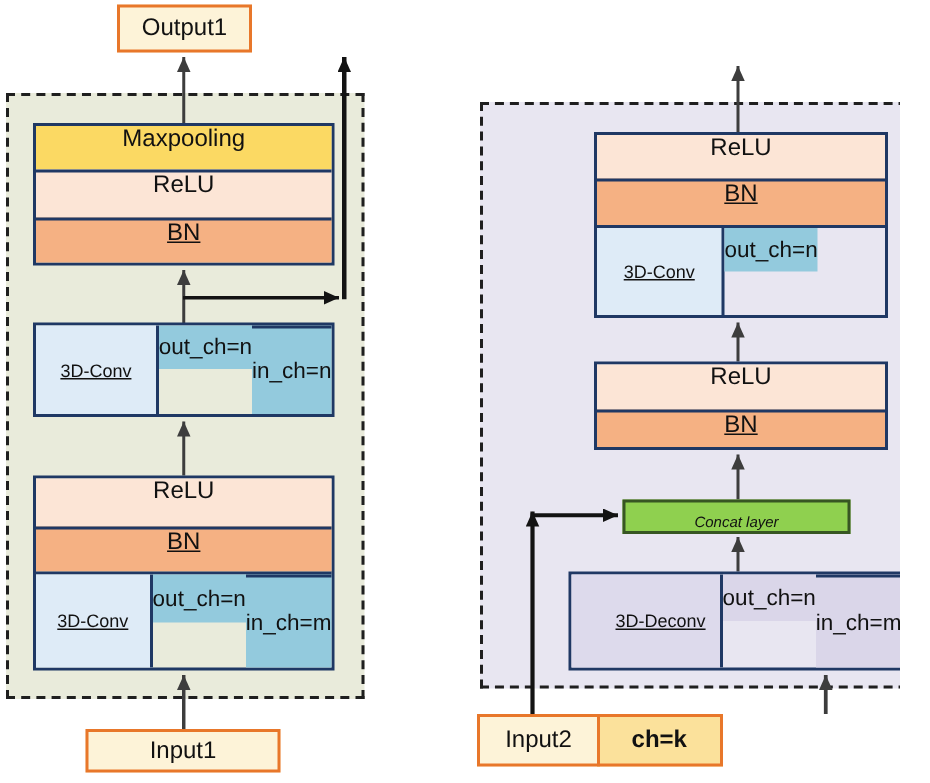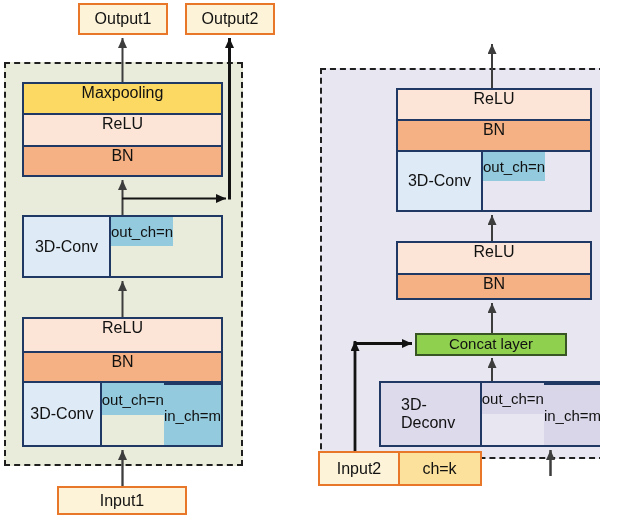--- a/index.html
+++ b/index.html
@@ -14,42 +14,42 @@
   .panel-left{background:var(--left_bg,#E9EBDB);}
   .panel-right{background:var(--right_bg,#E8E6F1);}
 
   
   .group{border:2px solid var(--navy,#1F3864); display:flex; flex-direction:column;}
   .grow{display:flex; justify-content:center; font-size:16px;}
   .grow + .grow{border-top:2px solid var(--navy,#1F3864);}
   .fill{flex:1;}
   .c-gold{background:var(--gold,#FBD963);}
   .c-peach{background:var(--peach,#FCE5D6);}
-  .c-salmon{background:var(--salmon,#F5B183);}
+  .c-salmon{background:var(--salmon,#F5B183);text-decoration:underline;}
 
   
   .convblk{border:2px solid var(--navy,#1F3864); display:flex; flex-direction:row;}
   .conv-label{display:flex; align-items:center; justify-content:center;
-    border-right:2px solid var(--navy,#1F3864); font-size:16px;}
+    border-right:2px solid var(--navy,#1F3864); font-size:12px;text-decoration:underline;}
   .conv-cells{flex:1; display:flex; flex-direction:row;}
   .conv-cell{display:flex; align-items:center; justify-content:center; font-size:15px;}
   .conv-cell + .conv-cell{border-top:2px solid var(--navy,#1F3864);}
   .blue-label{background:var(--conv_label_fill,#DEEBF7);}
   .blue-cell{background:var(--conv_cell_fill,#93CADD);}
   .lav-label{background:var(--deconv_label_fill,#DDDAEC);padding-left:20px;}
   .lav-cell{background:var(--deconv_cell_fill,#DAD6E9);}
 
   
   .io{border:2.5px solid var(--io_border,#E8772A); background:var(--io_fill,#FDF3D8);
       display:flex; align-items:center; justify-content:center; font-size:16px;}
   .io-gold{background:var(--chk_fill,#FBE19B);}
 
   
   .concat{border:2px solid var(--concat_border,#375623); background:var(--concat_fill,#8FD04F);
-      display:flex; align-items:flex-start; justify-content:center; font-size:15px;}
+      display:flex; align-items:flex-end; justify-content:center; font-size:10px;font-style:italic;}
 
   #arrows{position:absolute; left:0; top:0; pointer-events:none;}
 </style>
 </head>
 <body>
 
 <div id="stage">
 
   <div class="abs panel panel-left" style="left:4px; top:62px; width:239px; height:404px;"></div>
 
@@ -77,43 +77,43 @@
     <line x1="492" y1="333" x2="492" y2="303" stroke="#3D3D3D" stroke-width="2" marker-end="url(#hg)"></line>
     <line x1="492" y1="381" x2="492" y2="358" stroke="#3D3D3D" stroke-width="2" marker-end="url(#hg)"></line>
     <line x1="550.5" y1="476" x2="550.5" y2="450" stroke="#3D3D3D" stroke-width="2.5" marker-end="url(#hg)"></line>
     <line x1="353.7" y1="343.5" x2="412" y2="343.5" stroke="#131313" stroke-width="2.8" marker-end="url(#hb)"></line>
     <line x1="355" y1="476" x2="355" y2="341" stroke="#131313" stroke-width="2.8" marker-end="url(#hb)"></line>
   </svg>
 
   <div class="abs io" style="left:78px; top:3px; width:90px; height:32px;">
     <span>Output1</span>
   </div>
-  <div class="abs io" style="left:185px; top:3px; width:90px; height:32px;">
-    <span>Output2</span>
-  </div>
 
   <div class="abs group" style="left:22px; top:82px; width:201px; height:95px;">
     <div class="grow c-gold" style="height:29px;">
       <span>Maxpooling</span>
     </div>
     <div class="grow c-peach" style="height:30px;">
       <span>ReLU</span>
     </div>
     <div class="grow c-salmon fill">
       <span>BN</span>
     </div>
   </div>
 
   <div class="abs convblk" style="left:22px; top:215px; width:201px; height:63px;">
     <div class="conv-label blue-label" style="width:85px;">
       <span>3D-Conv</span>
     </div>
     <div class="conv-cells">
       <div class="conv-cell blue-cell" style="height:29px;">
         <span>out_ch=n</span>
+      </div>
+      <div class="conv-cell blue-cell fill">
+        <span>in_ch=n</span>
       </div>
     </div>
   </div>
 
   <div class="abs group" style="left:22px; top:317px; width:201px; height:130px;">
     <div class="grow c-peach" style="height:32px;">
       <span>ReLU</span>
     </div>
     <div class="grow c-salmon" style="height:28px;">
       <span>BN</span>
@@ -177,23 +177,23 @@
     <div class="conv-cells">
       <div class="conv-cell lav-cell" style="height:31px;">
         <span>out_ch=n</span>
       </div>
       <div class="conv-cell lav-cell fill">
         <span>in_ch=m</span>
       </div>
     </div>
   </div>
 
-  <div class="abs" style="left:318px; top:451px; height:31px; display:flex;">
+  <div class="abs" style="left:318px; top:476px; height:31px; display:flex;">
     <div class="io" style="width:78px; height:31px;">
       <span>Input2</span>
     </div>
-    <div class="io io-gold" style="width:80px; height:31px; margin-left:-2.5px;">
+    <div class="io io-gold" style="width:80px; height:31px; margin-left:-2.5px;font-weight:bold;">
       <span>ch=k</span>
     </div>
   </div>
 
 
 </div>
 
 </body></html>

